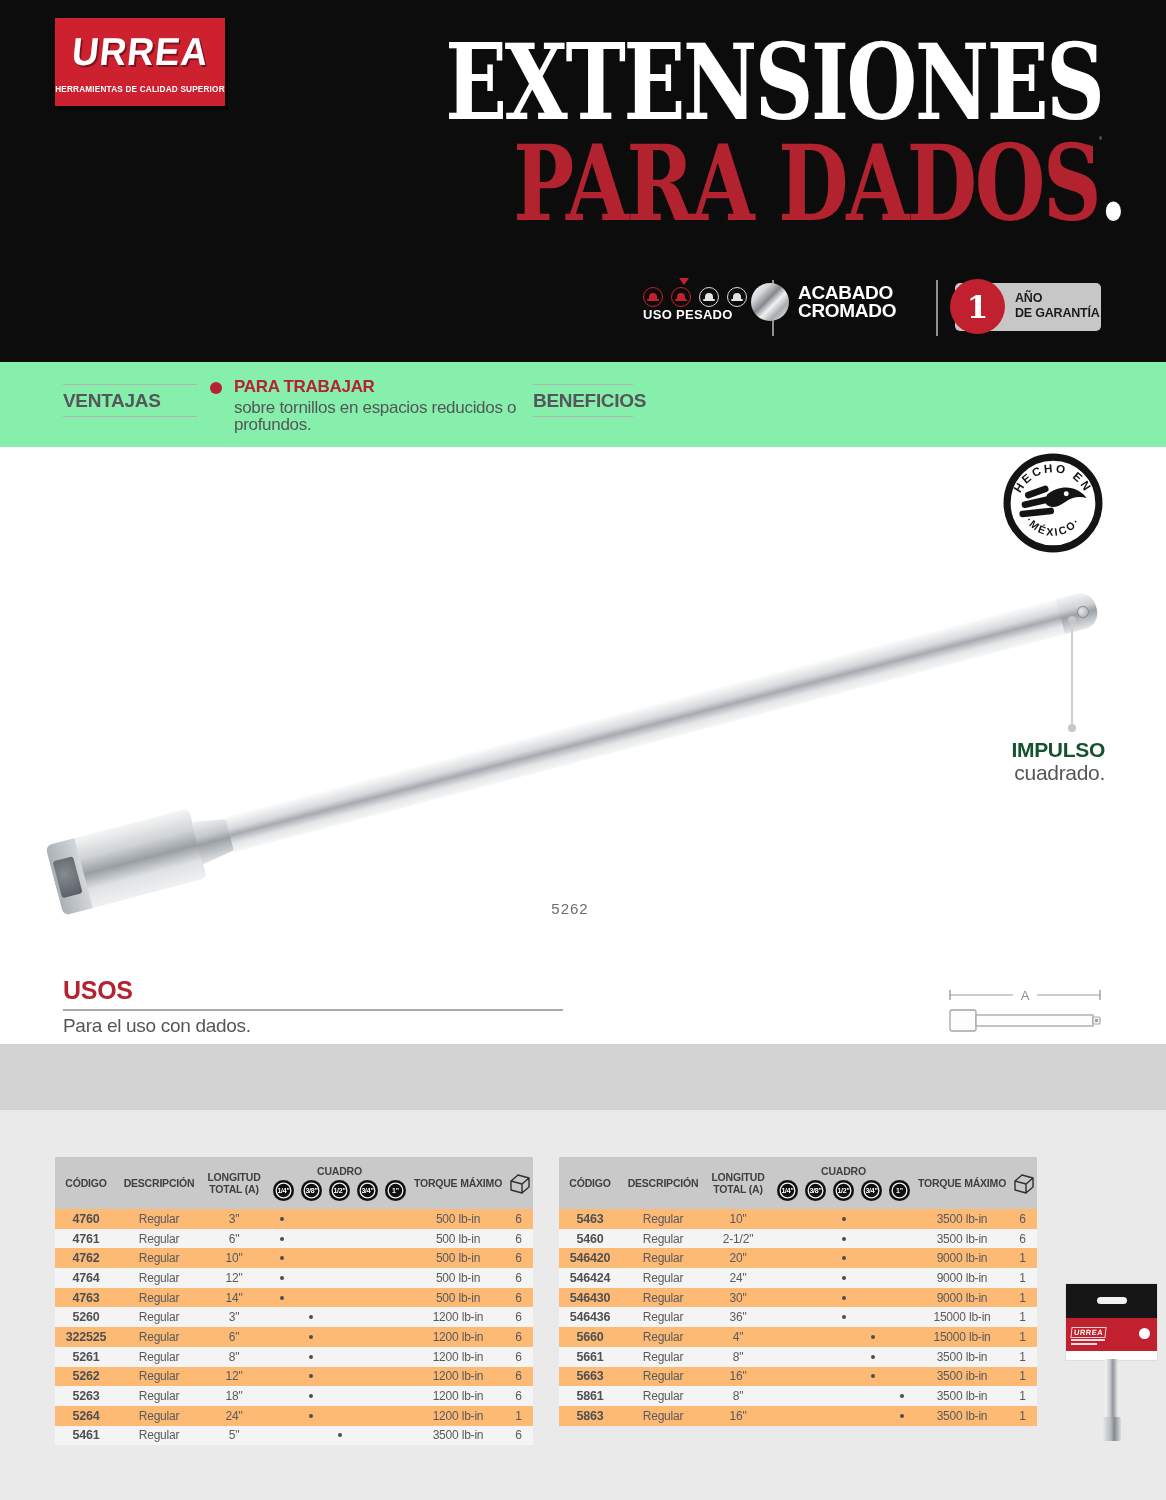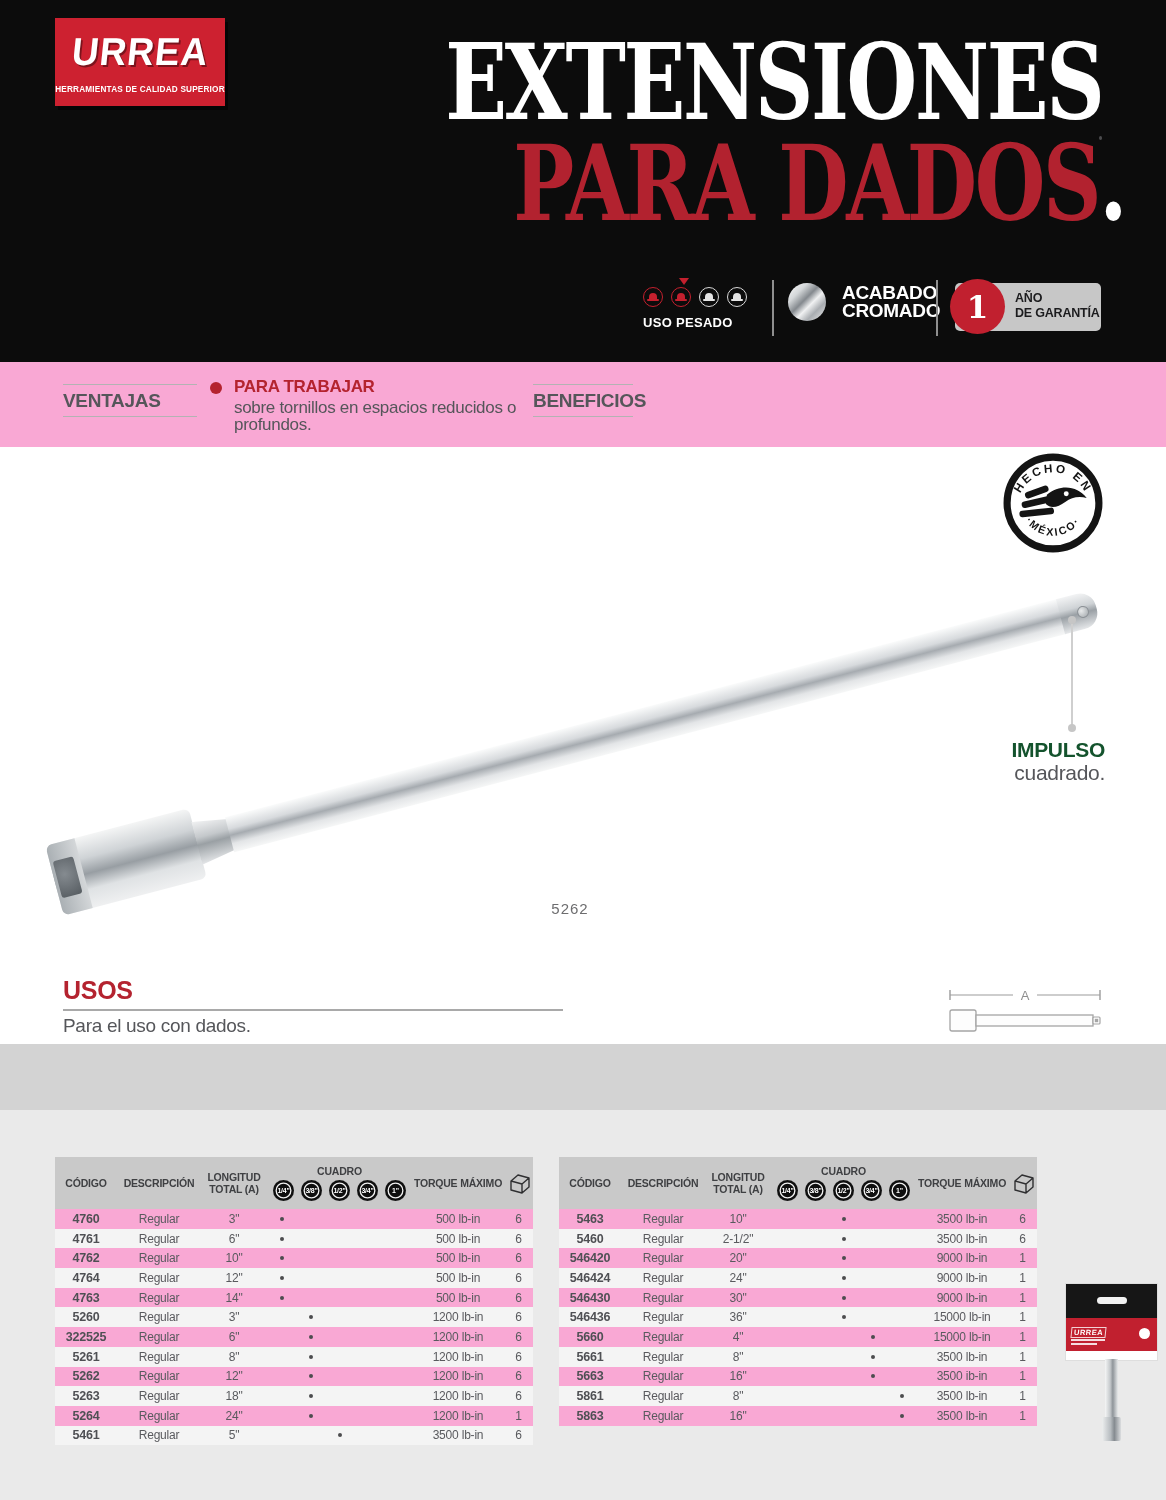--- a/index.html
+++ b/index.html
@@ -31,34 +31,34 @@
     border-top:7px solid #c4202e; margin-left:36px; }
   .usage-row { display:flex; gap:8px; margin-top:2px; }
   .hat-circle { width:20px; height:20px; border-radius:50%; border:1.6px solid; display:flex; align-items:center; justify-content:center; }
   .hat-circle.on  { border-color:#c4202e; color:#c4202e; }
   .hat-circle.off { border-color:#d9d9d9; color:#e4e4e4; }
   .hat { position:relative; width:12px; height:8px; }
   .hat:before { content:""; position:absolute; left:2px; top:0; width:8px; height:5.5px;
     border-radius:4px 4px 0 0; background:currentColor; }
   .hat:after { content:""; position:absolute; left:0; bottom:0; width:12px; height:2.4px;
     border-radius:2px; background:currentColor; }
-  .usage-label { color:#fff; font-weight:bold; font-size:13px; letter-spacing:.3px; margin-top:8px; }
+  .usage-label { color:#fff; font-weight:bold; font-size:13px; letter-spacing:.3px; }
   .vdiv { position:absolute; top:280px; width:2px; height:56px; background:#8f8f8f; }
   .vdiv.d1 { left:772px; } .vdiv.d2 { left:936px; }
-  .finish { position:absolute; left:788px; top:283px; display:flex; align-items:center; gap:16px; }
+  .finish { position:absolute; left:751px; top:283px; display:flex; align-items:center; gap:9px; }
   .chrome-ball { width:38px; height:38px; border-radius:50%;
     background:linear-gradient(135deg,#ffffff 0%,#d4d7d9 26%,#84898e 44%,#f0f1f2 58%,#a9adb1 74%,#eeeeee 100%); }
   .finish-text { color:#fff; font-weight:bold; font-size:19px; line-height:.95; letter-spacing:-.3px; }
   .warranty { position:absolute; left:955px; top:283px; width:146px; height:48px; background:#c7c7c7; border-radius:5px; }
   .warranty-circle { position:absolute; left:-5px; top:-4px; width:55px; height:55px; border-radius:50%;
     background:#c1202f; color:#fff; font-weight:bold; font-size:31px; display:flex; align-items:center; justify-content:center;
     font-family:"DejaVu Serif", serif; }
   .warranty-text { position:absolute; left:60px; top:8px; color:#1c1c1e; font-weight:bold; font-size:12.5px; line-height:1.2; letter-spacing:-.2px; }
   
-  .features { position:absolute; left:0; top:362px; width:1166px; height:85px; background:#f9a8d4; }
+  .features { position:absolute; left:0; top:362px; width:1166px; height:85px; background:#86efac; }
   .feat-label { position:absolute; font-weight:bold; font-size:19px; color:#55565a; letter-spacing:-.3px;
     border-top:1.5px solid #b3b3b3; border-bottom:1.5px solid #b3b3b3; padding:5px 0 4px 0; text-align:left; }
   .feat-label.v { left:63px; top:22px; width:134px; }
   .feat-label.b { left:533px; top:22px; width:100px; }
   .feature { position:absolute; top:8px; padding-left:24px; }
   .feature.f1 { left:210px; width:310px; }
   .feature.f2 { left:655px; width:320px; }
   .feature:before { content:""; position:absolute; left:0; top:12px; width:12px; height:12px; border-radius:50%; background:#b4232f; }
   .feature h3 { color:#b4232f; font-size:17px; letter-spacing:-.3px; margin-top:7px; }
   .feature p { color:#55565a; font-size:17px; line-height:1.02; letter-spacing:-.3px; margin-top:2px; }
@@ -103,21 +103,21 @@
   .th { font-weight:bold; font-size:10.5px; color:#3f4043; line-height:1.15; letter-spacing:-.2px; }
   .c-code { width:62px; } .c-desc { width:84px; } .c-len { width:66px; }
   .c-dot { width:29px; } .c-torque { width:92px; } .c-qty { width:29px; }
   .c-cuadro { width:145px; flex-direction:column; justify-content:center; gap:3px; }
   .cuadro-label { font-weight:bold; font-size:10.5px; color:#3f4043; }
   .circ-row { display:flex; gap:7px; }
   .sq-circle { width:21px; height:21px; border-radius:50%; background:#0f0f0f; color:#fff;
     font-size:7px; font-weight:bold; display:flex; align-items:center; justify-content:center;
     box-shadow:inset 0 0 0 2.5px #0f0f0f, inset 0 0 0 3.8px rgba(255,255,255,.95); }
   .trow { display:flex; height:19.7px; align-items:center; }
-  .trow.odd { background:#f9a8d4; } .trow.even { background:#f4f4f4; }
+  .trow.odd { background:#fdba74; } .trow.even { background:#f4f4f4; }
   .trow .cell { font-size:12px; color:#595a5e; letter-spacing:-.2px; }
   .trow .code { font-weight:bold; color:#4f5054; font-size:12.5px; }
   .dot { width:4px; height:4px; border-radius:50%; background:#4c4c4e; display:inline-block; }
   
   .pack { position:absolute; left:1063px; top:1283px; width:97px; height:165px; }
   .pack-card { position:absolute; left:2px; top:0; width:93px; height:78px; background:#ffffff; border:1px solid #dedede; }
   .pack-black { height:34px; background:#161616; position:relative; }
   .pack-black:before { content:""; position:absolute; left:31px; top:13px; width:30px; height:7px; border-radius:4px; background:#f2f2f2; }
   .pack-red { height:33px; background:#c1202f; color:#fff; padding:3px 5px; }
   .pack-brand { font-weight:bold; font-size:7.5px; letter-spacing:.5px; border:1px solid rgba(255,255,255,.8); display:inline-block; padding:0 2px; transform:skewX(-6deg); }

